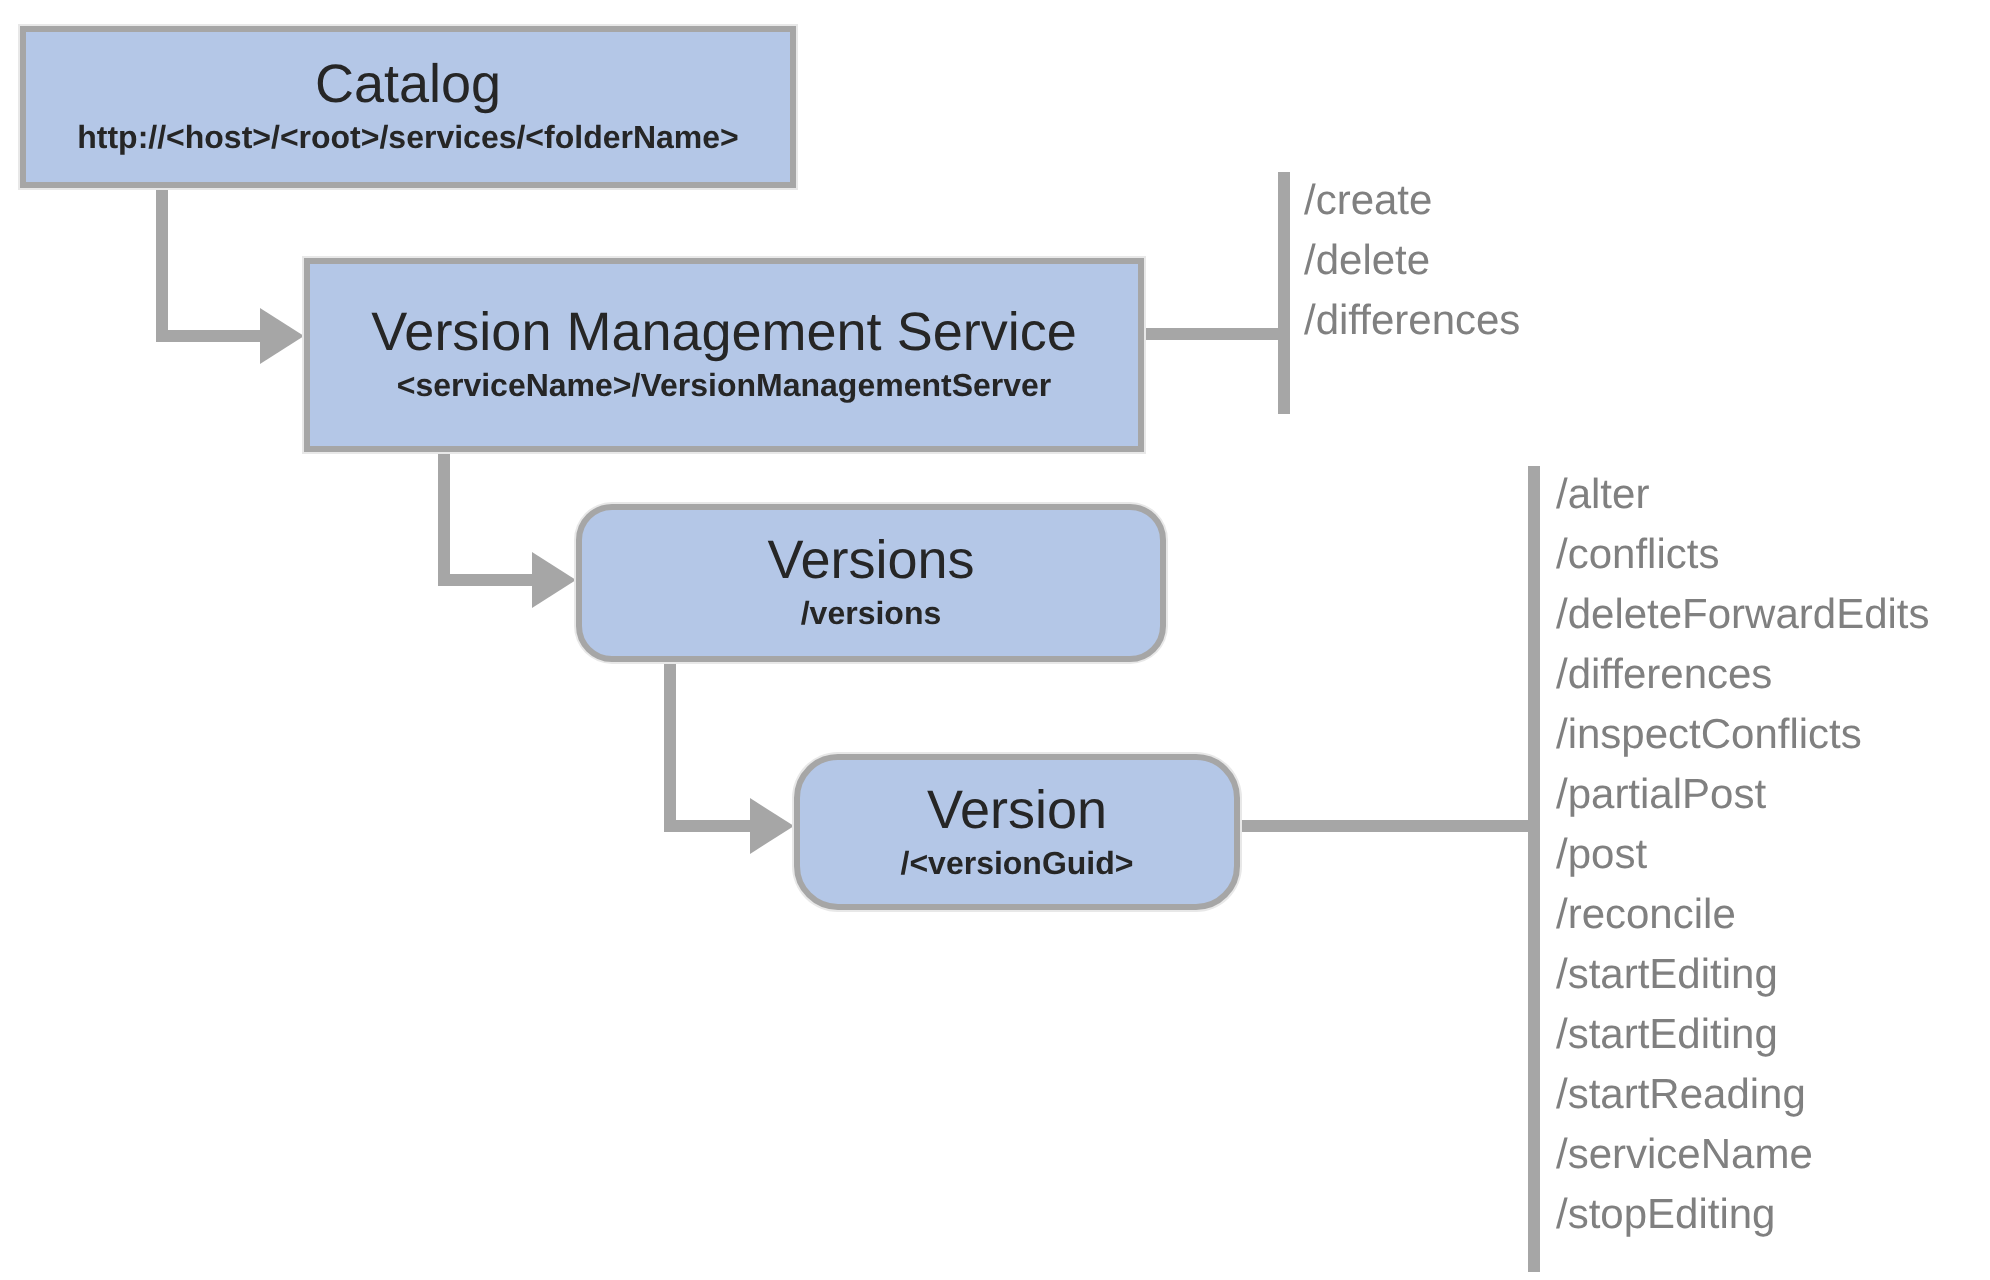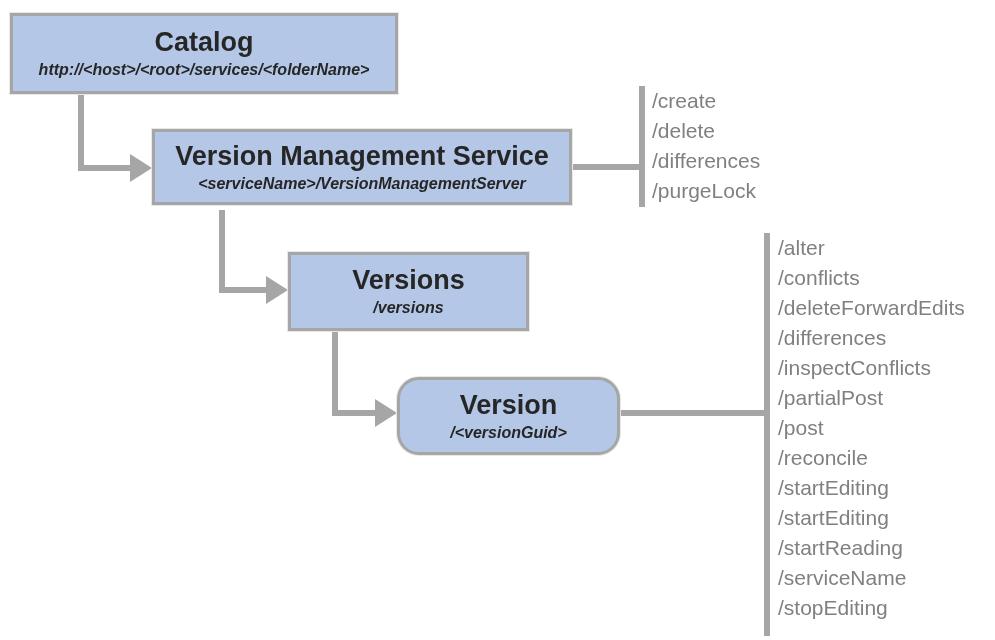--- a/index.html
+++ b/index.html
@@ -37,31 +37,30 @@
     box-shadow: 0 0 0 1px #e8e8e8;
     display: flex;
     flex-direction: column;
     align-items: center;
     justify-content: center;
     text-align: center;
   }
   .node-title {
     font-size: 27px;
     line-height: 33px;
-    font-weight: 700;
+    font-weight: 400;
     color: var(--title-text, #262626);
     white-space: nowrap;
   }
   .node-subtitle {
     font-size: 16px;
     line-height: 22px;
     font-weight: 700;
     color: var(--title-text, #262626);
     white-space: nowrap;
-    font-style: italic;
   }
   .ops {
     position: absolute;
     color: var(--ops-text, #808080);
     font-size: 21px;
   }
   .op {
     line-height: 30px;
     white-space: nowrap;
   }
@@ -87,40 +86,39 @@
   <div class="conn v" style="left:639px; top:86px; height:121px;"></div>
 
   <div class="conn h" style="left:620px; top:410px; width:147px;"></div>
   <div class="conn v" style="left:764px; top:233px; height:403px;"></div>
 
   <div class="node" style="left:10px; top:13px; width:388px; height:81px;">
     <div class="node-title">Catalog</div>
     <div class="node-subtitle">http://&lt;host&gt;/&lt;root&gt;/services/&lt;folderName&gt;</div>
   </div>
 
-  <div class="node" style="left:152px; top:129px; width:420px; height:76px;">
+  <div class="node" style="left:152px; top:129px; width:420px; height:97px;">
     <div class="node-title">Version Management Service</div>
     <div class="node-subtitle">&lt;serviceName&gt;/VersionManagementServer</div>
   </div>
 
-  <div class="node" style="left:288px; top:252px; width:241px; height:79px;">
+  <div class="node" style="left:288px; top:252px; width:295px; height:79px;border-radius:18px;">
     <div class="node-title">Versions</div>
     <div class="node-subtitle">/versions</div>
   </div>
 
   <div class="node" style="left:397px; top:377px; width:223px; height:78px;border-radius:22px;">
     <div class="node-title">Version</div>
     <div class="node-subtitle">/&lt;versionGuid&gt;</div>
   </div>
 
   <div class="ops" style="left:652px; top:86px;">
     <div class="op">/create</div>
     <div class="op">/delete</div>
     <div class="op">/differences</div>
-    <div class="op">/purgeLock</div>
   </div>
 
   <div class="ops" style="left:778px; top:233px;">
     <div class="op">/alter</div>
     <div class="op">/conflicts</div>
     <div class="op">/deleteForwardEdits</div>
     <div class="op">/differences</div>
     <div class="op">/inspectConflicts</div>
     <div class="op">/partialPost</div>
     <div class="op">/post</div>

